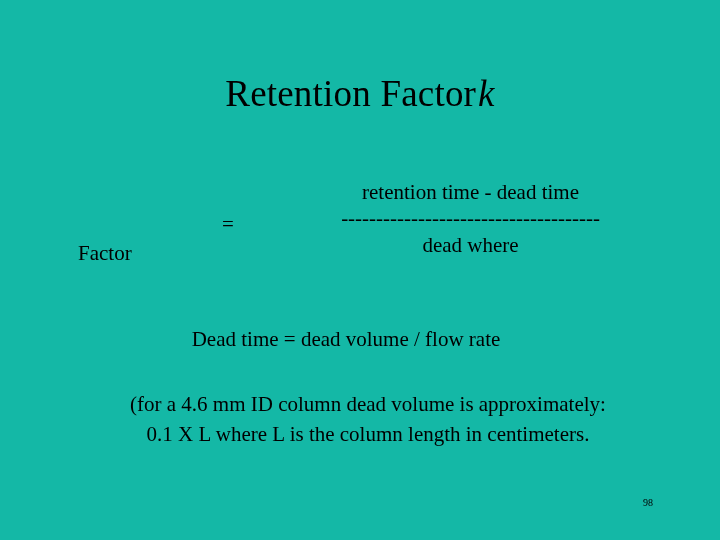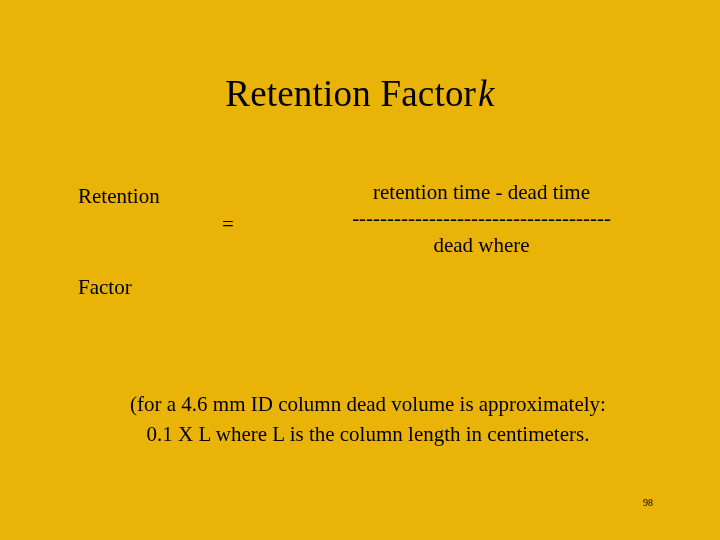--- a/index.html
+++ b/index.html
@@ -14,21 +14,21 @@
     overflow: hidden;
     font-family: "Liberation Serif", "DejaVu Serif", serif;
     color: #000000;
     -webkit-font-smoothing: none;
   }
 
   .slide {
     position: relative;
     width: 720px;
     height: 540px;
-    background: #eab308;
+    background: #14b8a6;
   }
 
   
   .slide-title {
     position: absolute;
     left: 0;
     top: 72px;
     width: 720px;
     text-align: center;
     font-size: 37px;
@@ -57,33 +57,32 @@
     position: absolute;
     left: 78px;
     top: 4px;
     white-space: nowrap;
   }
   .eq-lhs-bottom {
     position: absolute;
     left: 78px;
     top: 61px;
     white-space: nowrap;
-    margin-top: 34px;
   }
 
   .eq-equals {
     position: absolute;
     left: 222px;
     top: 32px;
     white-space: nowrap;
   }
 
   .eq-fraction {
     position: absolute;
-    left: 300px;
+    left: 289px;
     top: 0;
     width: 363px;
     text-align: center;
   }
   .eq-numerator {
     white-space: nowrap;
     padding-bottom: 1px;
   }
   .eq-bar {
     font-size: 21px;
@@ -137,34 +136,34 @@
 <body>
 
 <div class="slide">
 
   <div class="slide-title">
     <span>Retention Factor</span><span class="sym">k</span>
   </div>
 
   <div class="equation">
 
-    <div class="eq-lhs-top">Retention</div>
 
     <div class="eq-lhs-bottom">Factor</div>
 
     <div class="eq-equals">=</div>
 
     <div class="eq-fraction">
       <div class="eq-numerator">retention time - dead time</div>
       <div class="eq-bar">-------------------------------------</div>
       <div class="eq-denominator">dead where</div>
     </div>
 
   </div>
 
+  <div class="statement">Dead time = dead volume / flow rate</div>
 
   <div class="note">
     <div class="note-line">(for a 4.6 mm ID column dead volume is approximately:</div>
     <div class="note-line">0.1 X L where L is the column length in centimeters.</div>
   </div>
 
   <div class="page-number">98</div>
 
 </div>
 

